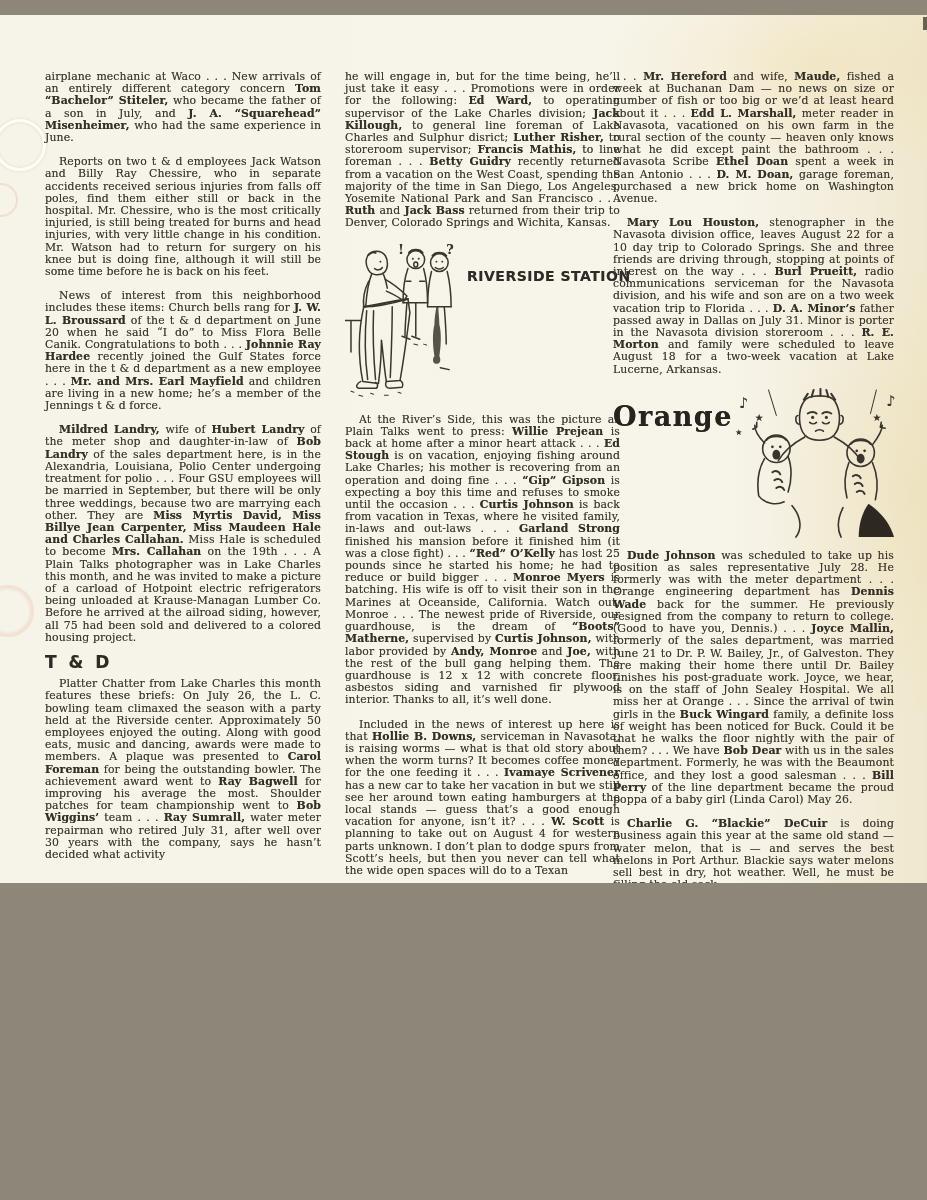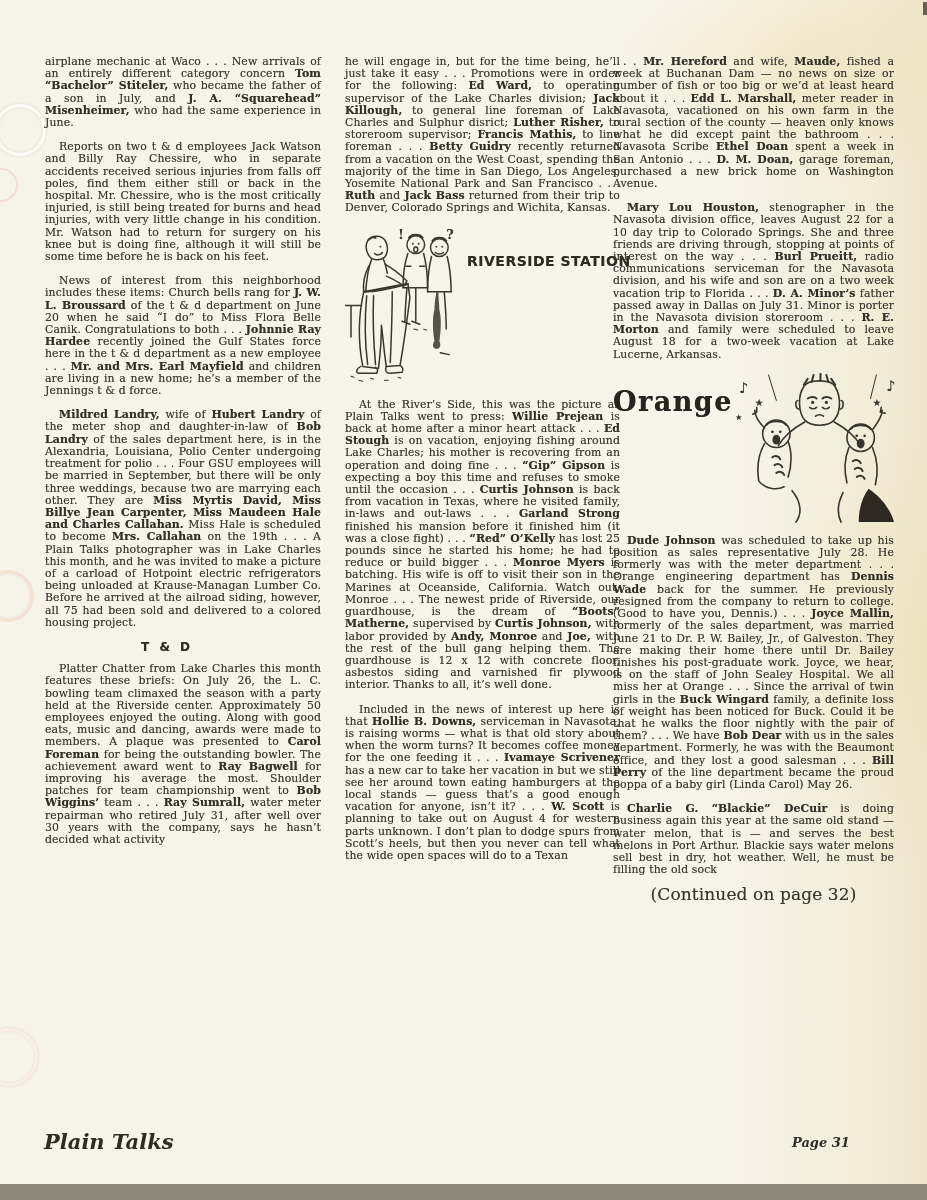--- a/index.html
+++ b/index.html
@@ -1,38 +1,38 @@
 <!DOCTYPE html>
 <html><head>
 <meta charset="utf-8">
 <style>
   html,body{margin:0;padding:0;background:#8d8779;}
   .paper{
-    position:relative;width:927px;height:1184px;margin:0 auto;overflow:hidden;
+    position:relative;width:927px;height:868px;margin:15px auto;overflow:hidden;
     background:
       radial-gradient(ellipse 300px 160px at 88% 6%, rgba(238,220,168,.45), transparent 70%),
       radial-gradient(ellipse 200px 300px at 99% 55%, rgba(236,220,170,.4), transparent 75%),
       linear-gradient(90deg,#f6f3e8 0%,#f7f4e9 78%,#f2ecd8 94%,#efe7cd 100%),
       #f6f2e4;
     font-family:"DejaVu Serif",serif;
     color:#3b372f;
   }
   .col{position:absolute;top:56px;text-align:justify;font-size:10.9px;line-height:12.2px;
        letter-spacing:.1px;text-shadow:0 0 .5px rgba(59,55,47,.55);}
   .col-1{left:45px;width:276px;}
   .col-2{left:345px;width:275px;}
   .col-3{left:613px;width:281px;}
   .para{margin:0 0 12px 0;}
   .para.ind{text-indent:14px;}
   .para b{font-weight:bold;color:#332f28;}
   .sec-heading{font-size:27px;font-weight:bold;letter-spacing:1.5px;line-height:30px;
        margin:10px 0 12px 0;color:#27231e;text-align:left;text-indent:0;
        text-shadow:0 0 .6px rgba(39,35,30,.7);}
-  .sub-heading{font-family:"DejaVu Sans",sans-serif;font-weight:bold;font-size:12px;
-       letter-spacing:3px;text-align:center;padding-right:32px;margin:6px 0 10px 0;color:#2e2a24;}
+  .sub-heading{font-family:"DejaVu Sans",sans-serif;font-weight:bold;font-size:17px;
+       letter-spacing:3px;text-align:left;padding-right:32px;margin:6px 0 10px 0;color:#2e2a24;}
   .center-note{text-align:center;text-indent:0;font-size:17px;margin:2px 0 0 0;}
   .ill-row{display:flex;align-items:flex-start;margin:4px 0 10px 0;}
   .ill-caption{font-family:"DejaVu Sans",sans-serif;font-weight:bold;font-size:14px;
        letter-spacing:.5px;margin:28px 0 0 4px;white-space:nowrap;color:#2e2a24;}
   .h-row{display:flex;align-items:flex-start;justify-content:space-between;margin:0 0 10px 0;}
   .h-row .sec-heading{margin-top:14px;text-align:right;}
   svg.cartoon{flex:none;}
   svg.cartoon *{vector-effect:non-scaling-stroke;}
   .footer-left{position:absolute;left:44px;top:1129px;font-weight:bold;font-style:italic;
        font-size:21px;color:#2e2a24;}

